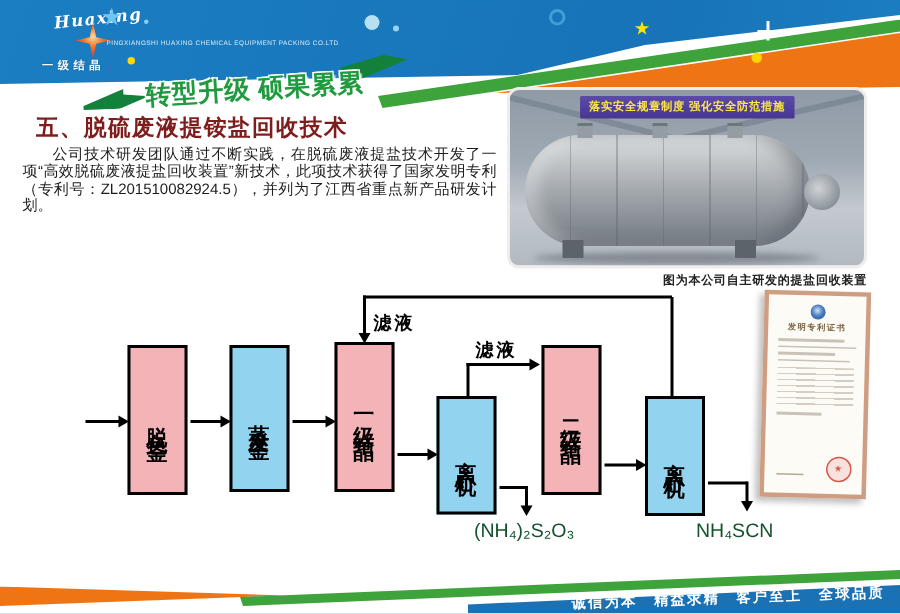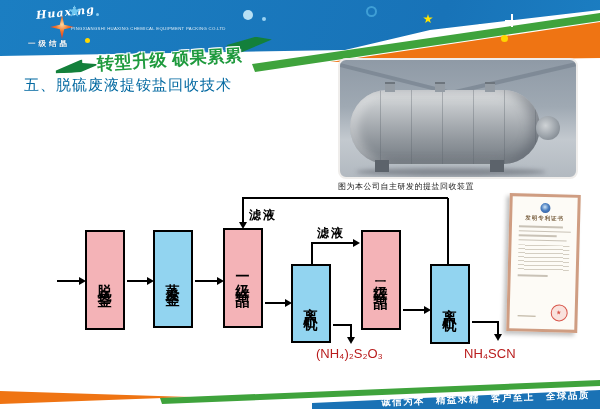--- a/index.html
+++ b/index.html
@@ -50,22 +50,22 @@
                  transform:rotate(-3.5deg); }
   .slogan-arrow-l { position:absolute; left:0; top:12px; width:44px; height:13px; background:#13803b;
                     clip-path:polygon(0 75%,62% 0,62% 28%,100% 45%,55% 100%,0 95%); }
   .slogan-arrow-r { position:absolute; left:172px; top:0px; width:46px; height:15px; background:#13803b;
                     clip-path:polygon(0 45%,65% 0,100% 25%,30% 100%); }
   .slogan-text { position:absolute; left:42px; top:6px; width:190px; white-space:nowrap;
                  color:#1f9a3e; font-size:17px; font-weight:800; letter-spacing:0.5px;
                  text-shadow:-1px -1px 0 #fff,1px -1px 0 #fff,-1px 1px 0 #fff,1px 1px 0 #fff,2px 2px 1px rgba(255,255,255,.9); }
 
   
-  .art-title { position:absolute; left:24px; top:76px; font-size:15px; font-weight:normal;
-               color:#0369a1; letter-spacing:1px; }
+  .art-title { position:absolute; left:24px; top:76px; font-size:15px; font-weight:bold;
+               color:#7f1d1d; letter-spacing:1px; }
   .art-body  { position:absolute; left:15px; top:98px; width:316px; font-size:10px;
                line-height:11.3px; color:#1c1c1c; text-align:justify; font-weight:500; }
   .art-body p { text-indent:2em; }
 
   
   .photo { position:absolute; left:338px; top:58px; width:240px; height:121px;
            border-radius:8px; overflow:hidden; border:2px solid #efedeb;
            background:linear-gradient(180deg,#8f9aa6 0%,#9fa9b3 40%,#c3c9cf 68%,#b2b9c0 100%); }
   .beam1 { position:absolute; left:-20px; top:18px; width:160px; height:4px; background:#76818e;
            transform:rotate(14deg); opacity:.7; }
@@ -81,22 +81,22 @@
           box-shadow:inset -8px 0 12px rgba(70,78,88,.45), inset 8px 0 10px rgba(255,255,255,.35); }
   .tank-seam { position:absolute; inset:0; border-radius:37px / 50%;
                background:repeating-linear-gradient(90deg, rgba(255,255,255,0) 0 30px, rgba(90,98,106,.35) 30px 31px); }
   .nozzle { position:absolute; width:10px; height:10px; background:#949ca4; top:22px;
             border-top:2px solid #6d757d; }
   .flange { position:absolute; left:196px; top:56px; width:24px; height:24px; border-radius:50%;
             background:radial-gradient(circle at 40% 40%, #cfd3d6 0%, #9aa1a8 55%, #6f777f 100%); }
   .leg { position:absolute; width:14px; height:12px; top:100px; background:#5c636b; }
   .tank-shadow { position:absolute; left:16px; top:108px; width:190px; height:8px; border-radius:50%;
                  background:rgba(60,66,74,.4); filter:blur(2px); }
-  .photo-caption { position:absolute; left:338px; top:181px; width:240px; text-align:left;
-                   font-size:8px; font-weight:normal; color:#222; letter-spacing:0.5px; }
+  .photo-caption { position:absolute; left:338px; top:181px; width:240px; text-align:right;
+                   font-size:8px; font-weight:bold; color:#222; letter-spacing:0.5px; }
 
   
   .cert { position:absolute; left:508px; top:194px; width:71px; height:138px;
           background:#fdfbf6; border:3px solid #cf9d82; transform:rotate(1.5deg);
           box-shadow:-3px 3px 4px rgba(0,0,0,.25); padding:6px 5px; }
   .cert-emblem { width:10px; height:10px; border-radius:50%; margin:0 auto 2px;
                  background:radial-gradient(circle at 45% 40%, #cfe4f6 0%, #4b7fc0 45%, #2a4f93 100%); }
   .cert-title { text-align:center; font-size:5.5px; color:#7a6040; letter-spacing:1px;
                 font-weight:bold; margin-bottom:4px; }
   .cl { height:1.5px; background:#c9c2b6; margin:3px 2px; }
@@ -118,21 +118,21 @@
   .vl { position:absolute; width:1.5px; background:#000; }
   .ah-r { position:absolute; width:0; height:0; border-top:4px solid transparent;
           border-bottom:4px solid transparent; border-left:7px solid #000; }
   .ah-d { position:absolute; width:0; height:0; border-left:4px solid transparent;
           border-right:4px solid transparent; border-top:7px solid #000; }
   .flow-label { position:absolute; font-weight:bold; color:#000; }
   .input-label { left:22px; top:261px; width:30px; font-size:13px; line-height:17px;
                  letter-spacing:1px; text-align:center; }
   .filtrate1 { left:249px; top:207px; font-size:12px; letter-spacing:2px; }
   .filtrate2 { left:317px; top:225px; font-size:12px; letter-spacing:2px; }
-  .product { position:absolute; font-size:13px; font-weight:500; color:#b91c1c; }
+  .product { position:absolute; font-size:13px; font-weight:500; color:#14532d; }
   .flow-caption { position:absolute; left:113px; top:368px; font-size:14px; font-weight:bold;
                   color:#3f6b58; letter-spacing:1px; }
 </style>
 </head>
 <body>
 
 <div id="page">
 
   <div class="shape hdr-blue"></div>
   <div class="shape hdr-green"></div>
@@ -159,34 +159,36 @@
   <div class="deco dot" style="left:501px;top:35px;width:7px;height:7px;background:#ffd400;"></div>
 
   <div class="slogan-wrap">
     <div class="slogan-arrow-l"></div>
     <div class="slogan-arrow-r"></div>
     <div class="slogan-text">转型升级 硕果累累</div>
   </div>
 
   <div class="art-title">五、脱硫废液提铵盐回收技术</div>
   <div class="art-body">
+    <p>公司技术研发团队通过不断实践，在脱硫废液提盐技术开发了一项“高效脱硫废液提盐回收装置”新技术，此项技术获得了国家发明专利（专利号：ZL201510082924.5），并列为了江西省重点新产品研发计划。</p>
   </div>
 
   <div class="photo">
     <div class="beam1"></div>
     <div class="beam2"></div>
     <div class="tank-shadow"></div>
     <div class="tank"></div>
     <div class="tank-seam" style="left:10px;top:30px;width:190px;height:74px;"></div>
     <div class="nozzle" style="left:45px;"></div>
     <div class="nozzle" style="left:95px;"></div>
     <div class="nozzle" style="left:145px;"></div>
     <div class="flange"></div>
     <div class="leg" style="left:35px;"></div>
     <div class="leg" style="left:150px;"></div>
+    <div class="photo-banner">落实安全规章制度 强化安全防范措施</div>
   </div>
   <div class="photo-caption">图为本公司自主研发的提盐回收装置</div>
 
   <div class="cert">
     <div class="cert-emblem"></div>
     <div class="cert-title">发明专利证书</div>
     <div class="cl" style="width:44px;"></div>
     <div class="cl" style="width:52px;"></div>
     <div class="cl" style="width:38px;"></div>
     <div class="cl" style="width:48px;"></div>

